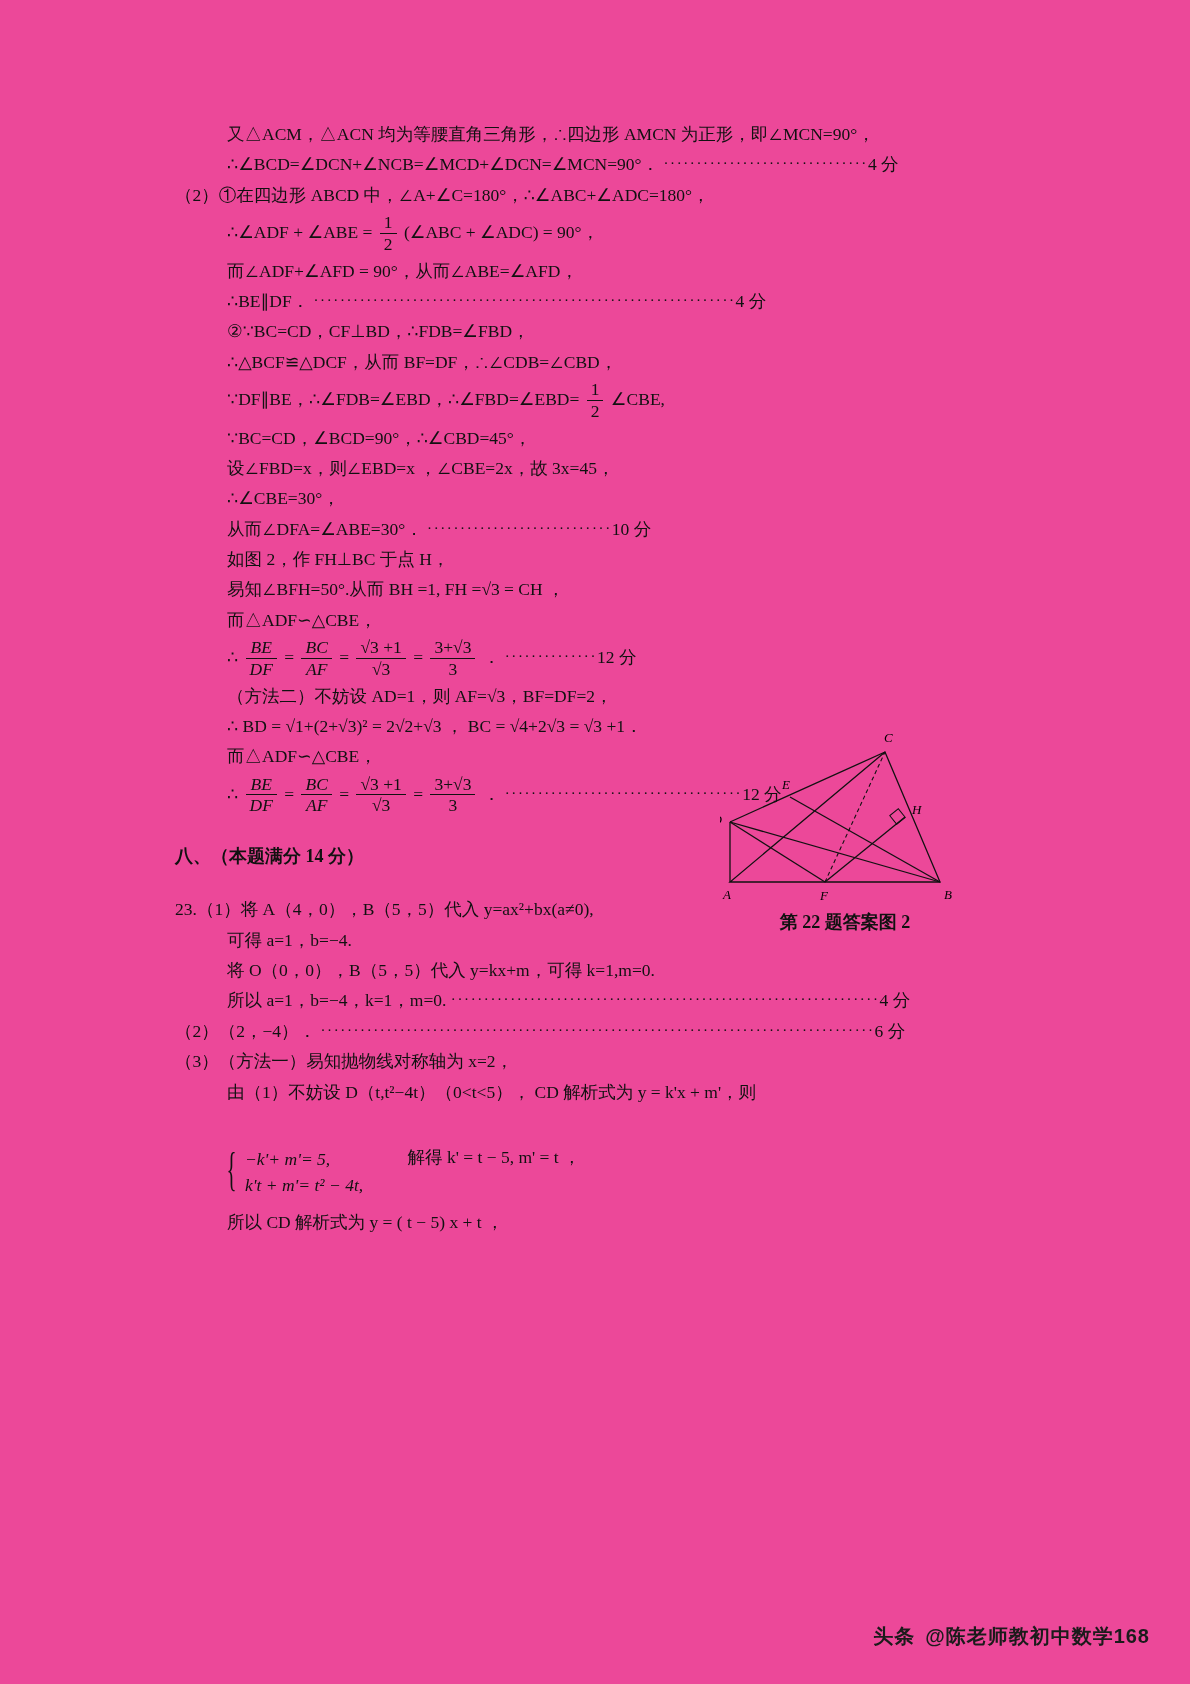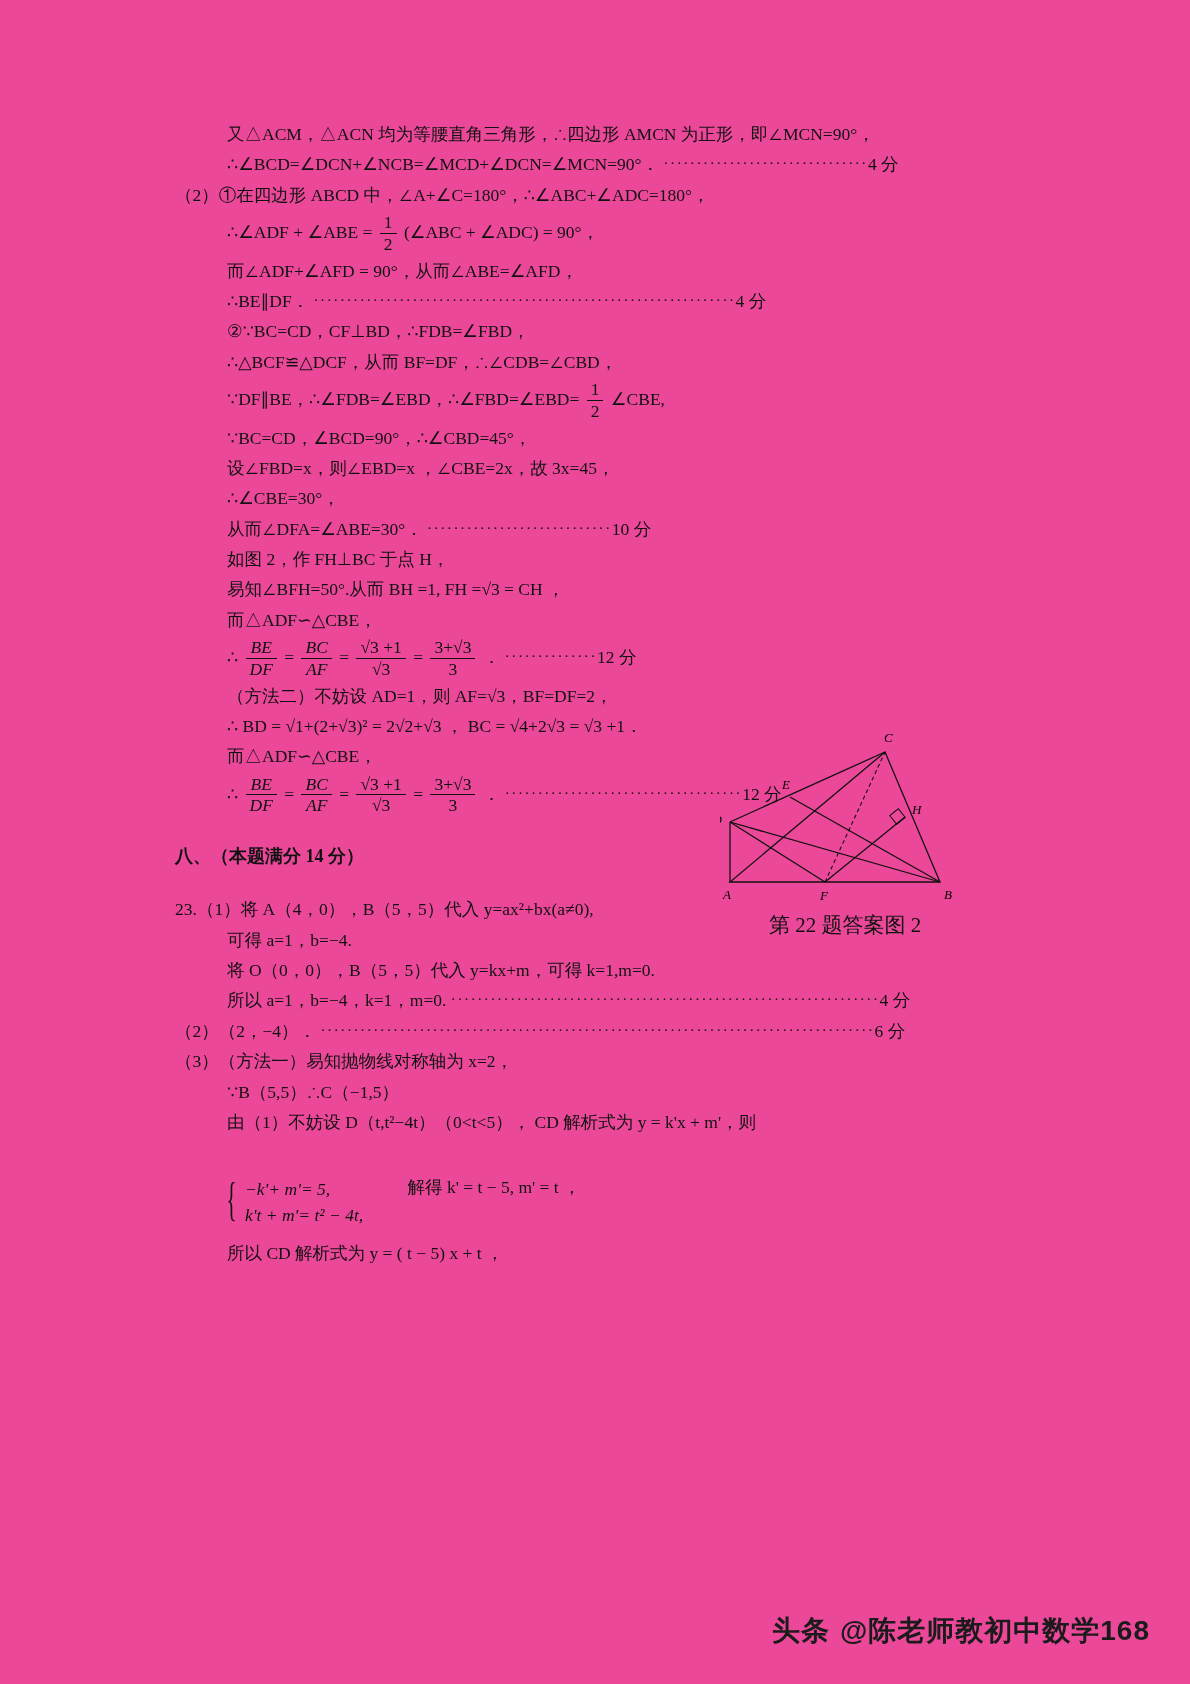--- a/index.html
+++ b/index.html
@@ -39,40 +39,40 @@
   .frac .num{display:block;padding:0 4px;border-bottom:1.3px solid #111;}
   .frac .den{display:block;padding:0 4px;}
   
   .figure{
     position:absolute;
     right:-5px; top:592px;
     width:250px; height:220px;
   }
   .figcap{
     position:absolute; left:0; right:0; top:196px;
-    text-align:center; font-weight:normal; font-size:21px;
+    text-align:center; font-weight:bold; font-size:18px;
   }
   .sectitle{
     margin-top:26px;
     font-weight:bold;
     font-size:18px;
   }
   .brace{
     display:inline-block; position:relative; padding-left:18px; vertical-align:middle;margin-top:30px;
   }
   .brace:before{
     content:"{"; position:absolute; left:0; top:50%; transform:translateY(-50%) scaleY(2.4) scaleX(1.1);
     font-size:19px;
   }
   .brace .r1,.brace .r2{display:block;line-height:1.5;}
   .watermark{
     position:absolute;
     right:40px; bottom:34px;
     font-family:"Liberation Sans", sans-serif;
-    font-size:28px;
+    font-size:20px;
     font-weight:bold;
     color:#1b1b1b;
     letter-spacing:1px;
   }
   .wm-logo{
     display:inline-block;
     margin-right:10px;
     font-weight:bold;
   }
   .block{margin-bottom:2px;}
@@ -199,21 +199,20 @@
       <span>所以 a=1，b=−4，k=1，m=0.</span>
       <span class="dots">·································································</span><span class="score">4 分</span>
     </div>
 
     <div class="ln ind0 block">
       <span>（2）（2，−4）．</span>
       <span class="dots">····················································································</span><span class="score">6 分</span>
     </div>
 
     <div class="ln ind0 block">（3）（方法一）易知抛物线对称轴为 x=2，</div>
-    <div class="ln ind1 block">∵B（5,5）∴C（−1,5）</div>
     <div class="ln ind1 block">由（1）不妨设 D（t,t²−4t）（0&lt;t&lt;5）， CD 解析式为 y = k'x + m'，则</div>
 
     <div class="ln ind1 block" style="margin:10px 0 10px 0">
       <span class="brace">
         <span class="r1 it">−k'+ m'= 5,</span>
         <span class="r2 it">k't + m'= t² − 4t,</span>
       </span>
       <span style="display:inline-block;margin-left:40px;vertical-align:middle;">解得 k' = t − 5, m' = t ，</span>
     </div>
 

